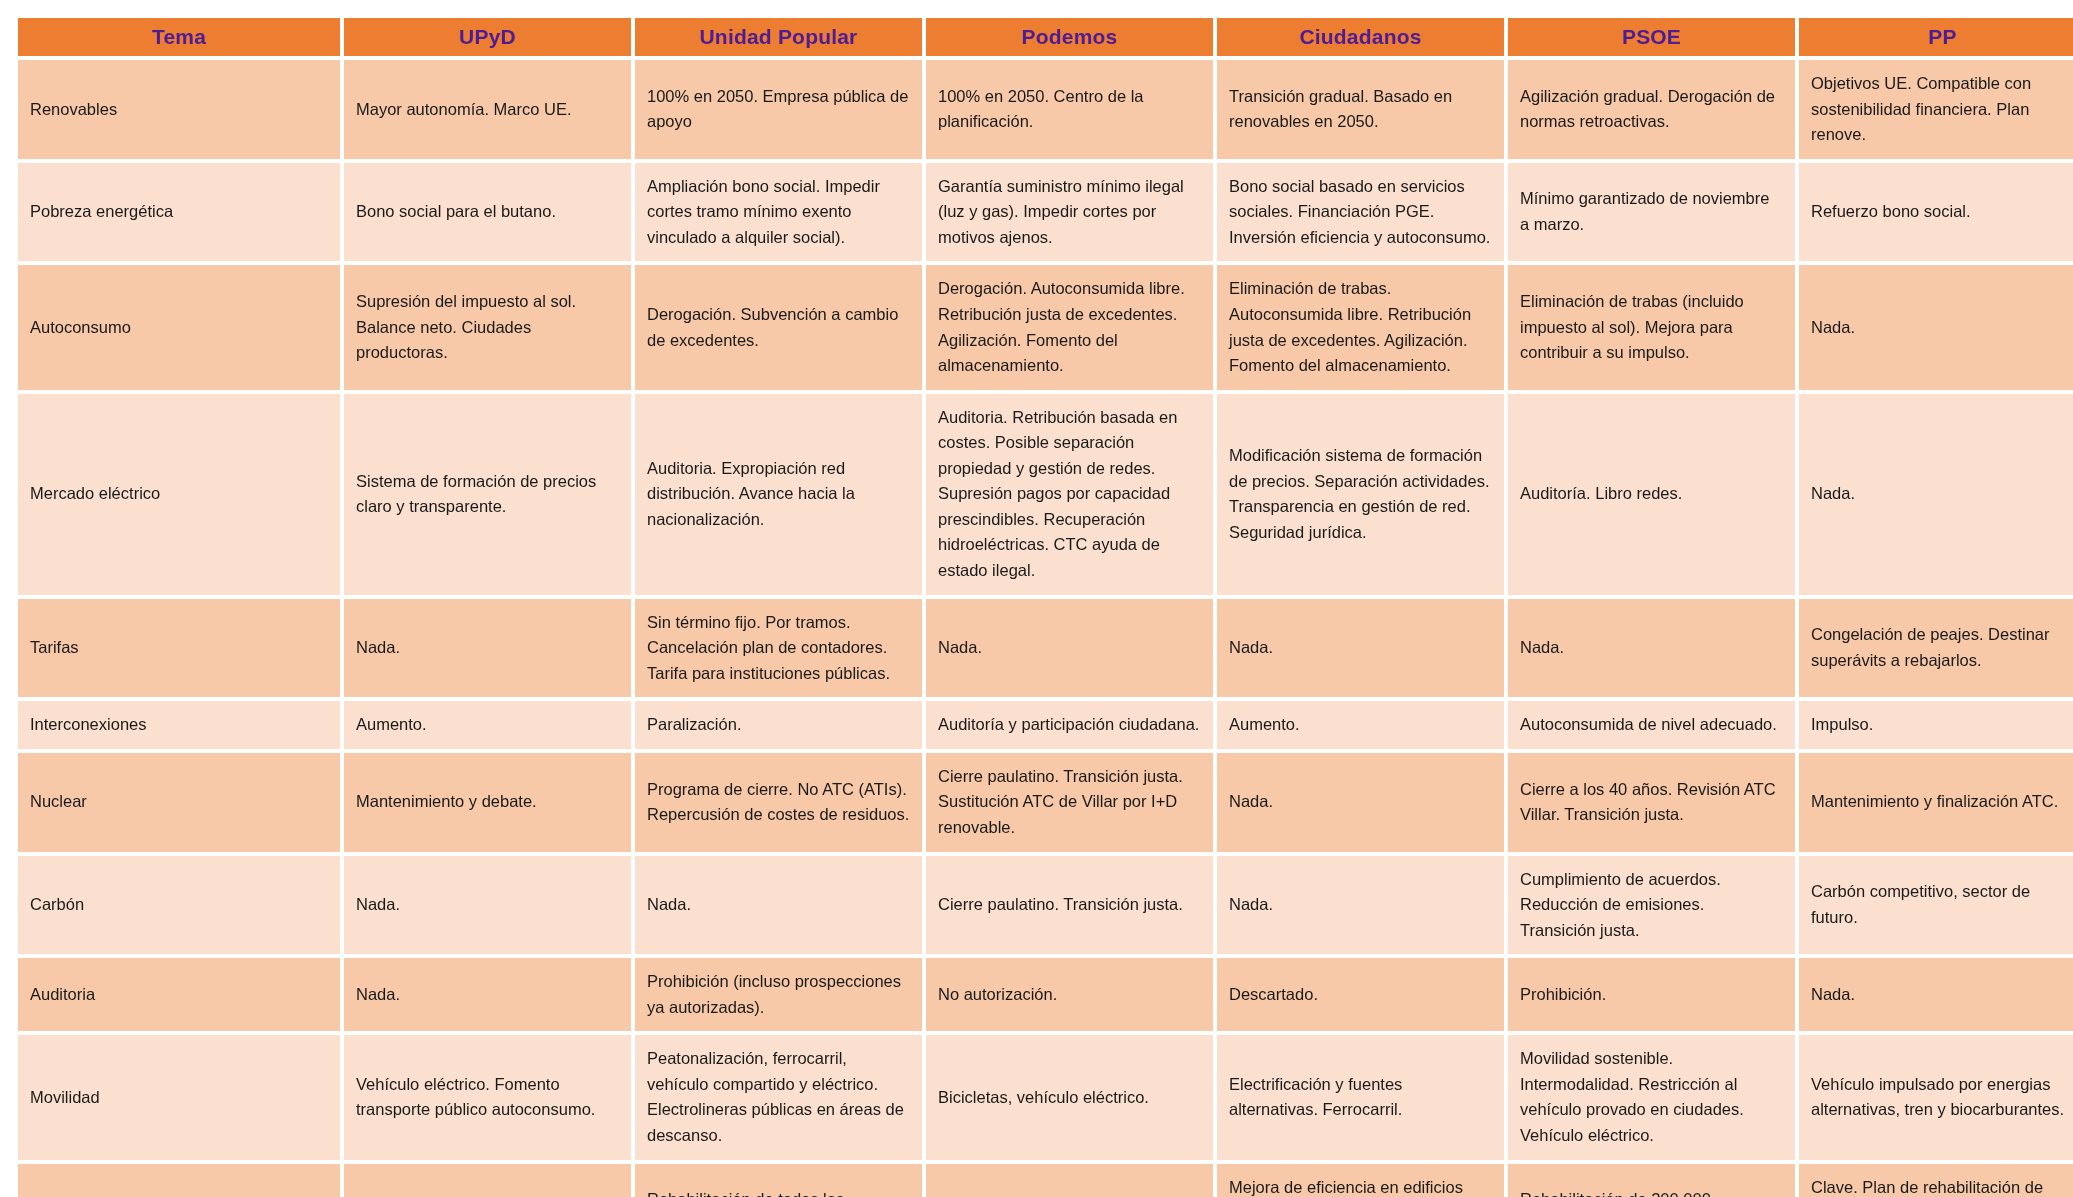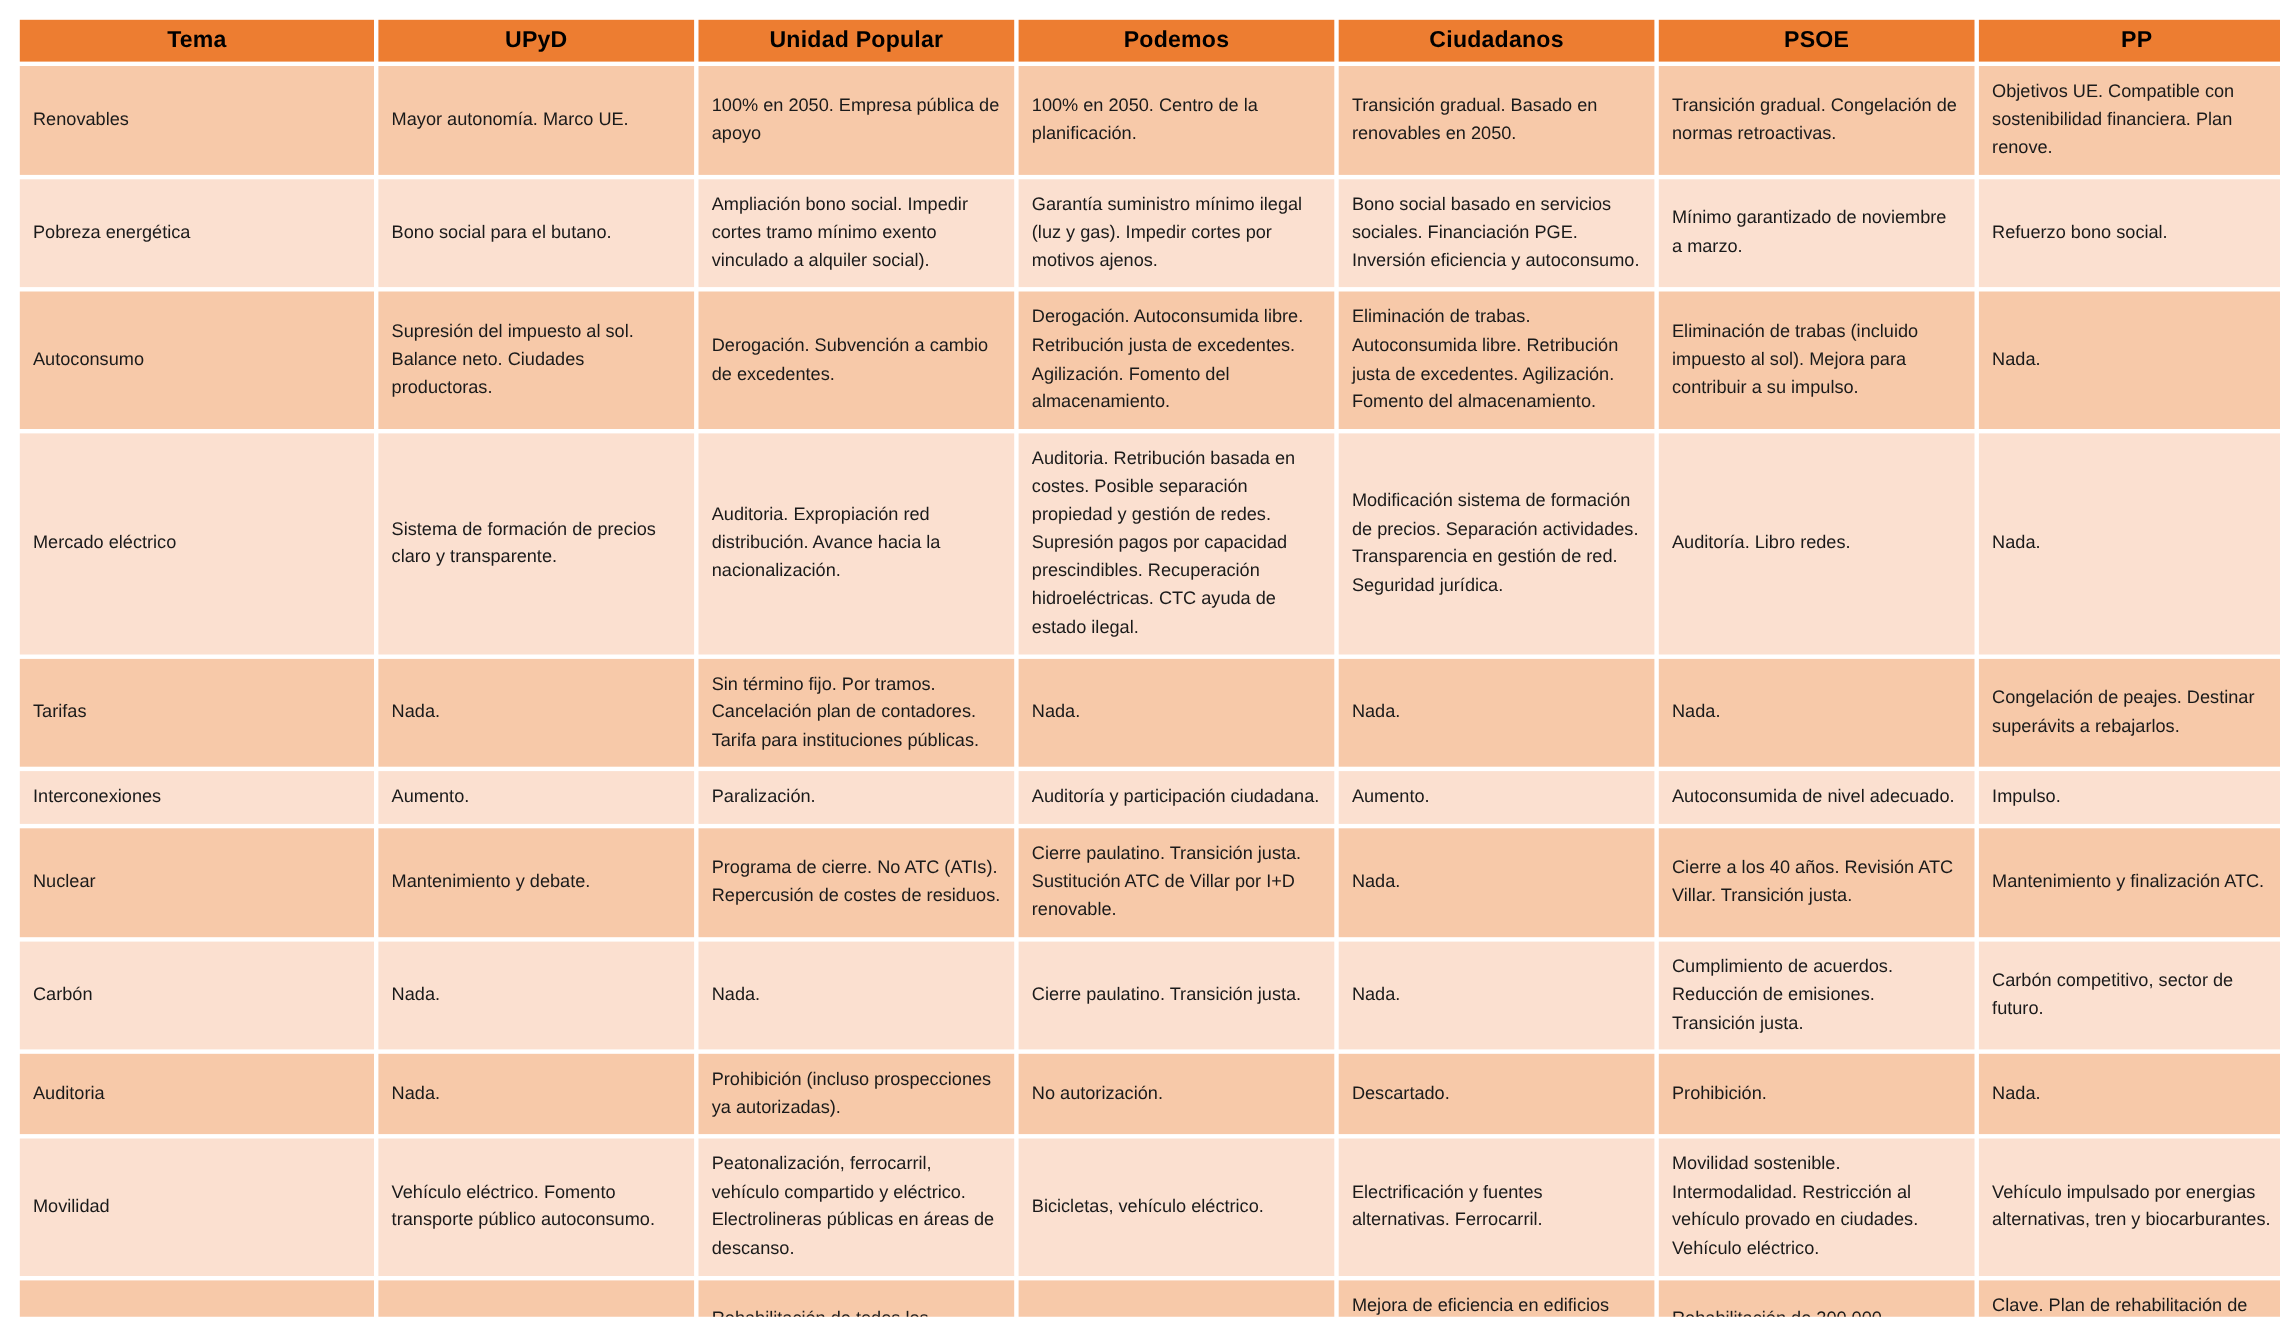--- a/index.html
+++ b/index.html
@@ -19,21 +19,21 @@
     width: 2073px;
   }
   table.comparison {
     border-collapse: separate;
     border-spacing: 4px 4px;
     width: 2045px;
     table-layout: fixed;
   }
   table.comparison th {
     background: #ED7D31;
-    color: #000000;
+    color: #4c1d95;
     font-size: 21px;
     font-weight: bold;
     text-align: center;
     padding: 7px 6px;
     letter-spacing: 0.2px;
     vertical-align: middle;
     border: none;
   }
   table.comparison td {
     font-size: 16.5px;
@@ -79,21 +79,21 @@
       </tr>
     </thead>
     <tbody>
 
       <tr class="band-dark">
         <td>Renovables</td>
         <td>Mayor autonomía. Marco UE.</td>
         <td>100% en 2050. Empresa pública de apoyo</td>
         <td>100% en 2050. Centro de la planificación.</td>
         <td>Transición gradual. Basado en renovables en 2050.</td>
-        <td>Transición gradual. Congelación de normas retroactivas.</td>
+        <td>Agilización gradual. Derogación de normas retroactivas.</td>
         <td>Objetivos UE. Compatible con sostenibilidad financiera. Plan renove.</td>
       </tr>
 
       <tr class="band-light">
         <td>Pobreza energética</td>
         <td>Bono social para el butano.</td>
         <td>Ampliación bono social. Impedir cortes tramo mínimo exento vinculado a alquiler social).</td>
         <td>Garantía suministro mínimo ilegal (luz y gas). Impedir cortes por motivos ajenos.</td>
         <td>Bono social basado en servicios sociales. Financiación PGE. Inversión eficiencia y autoconsumo.</td>
         <td>Mínimo garantizado de noviembre a marzo.</td>

